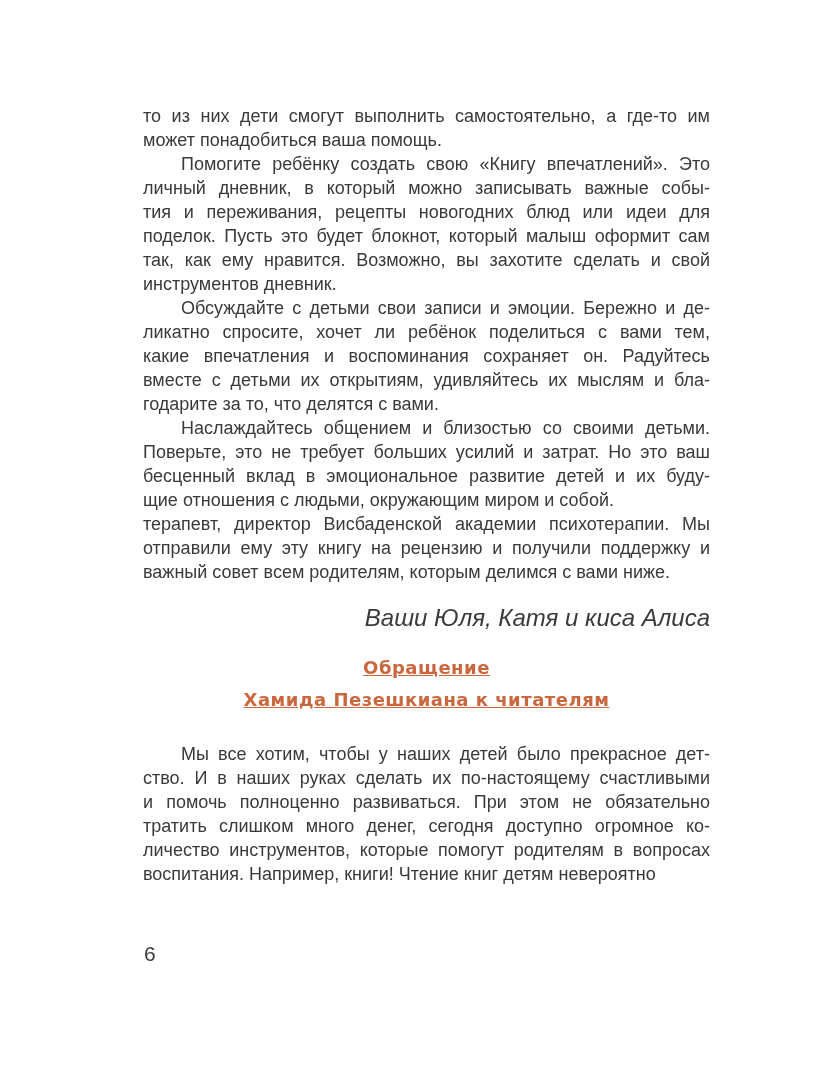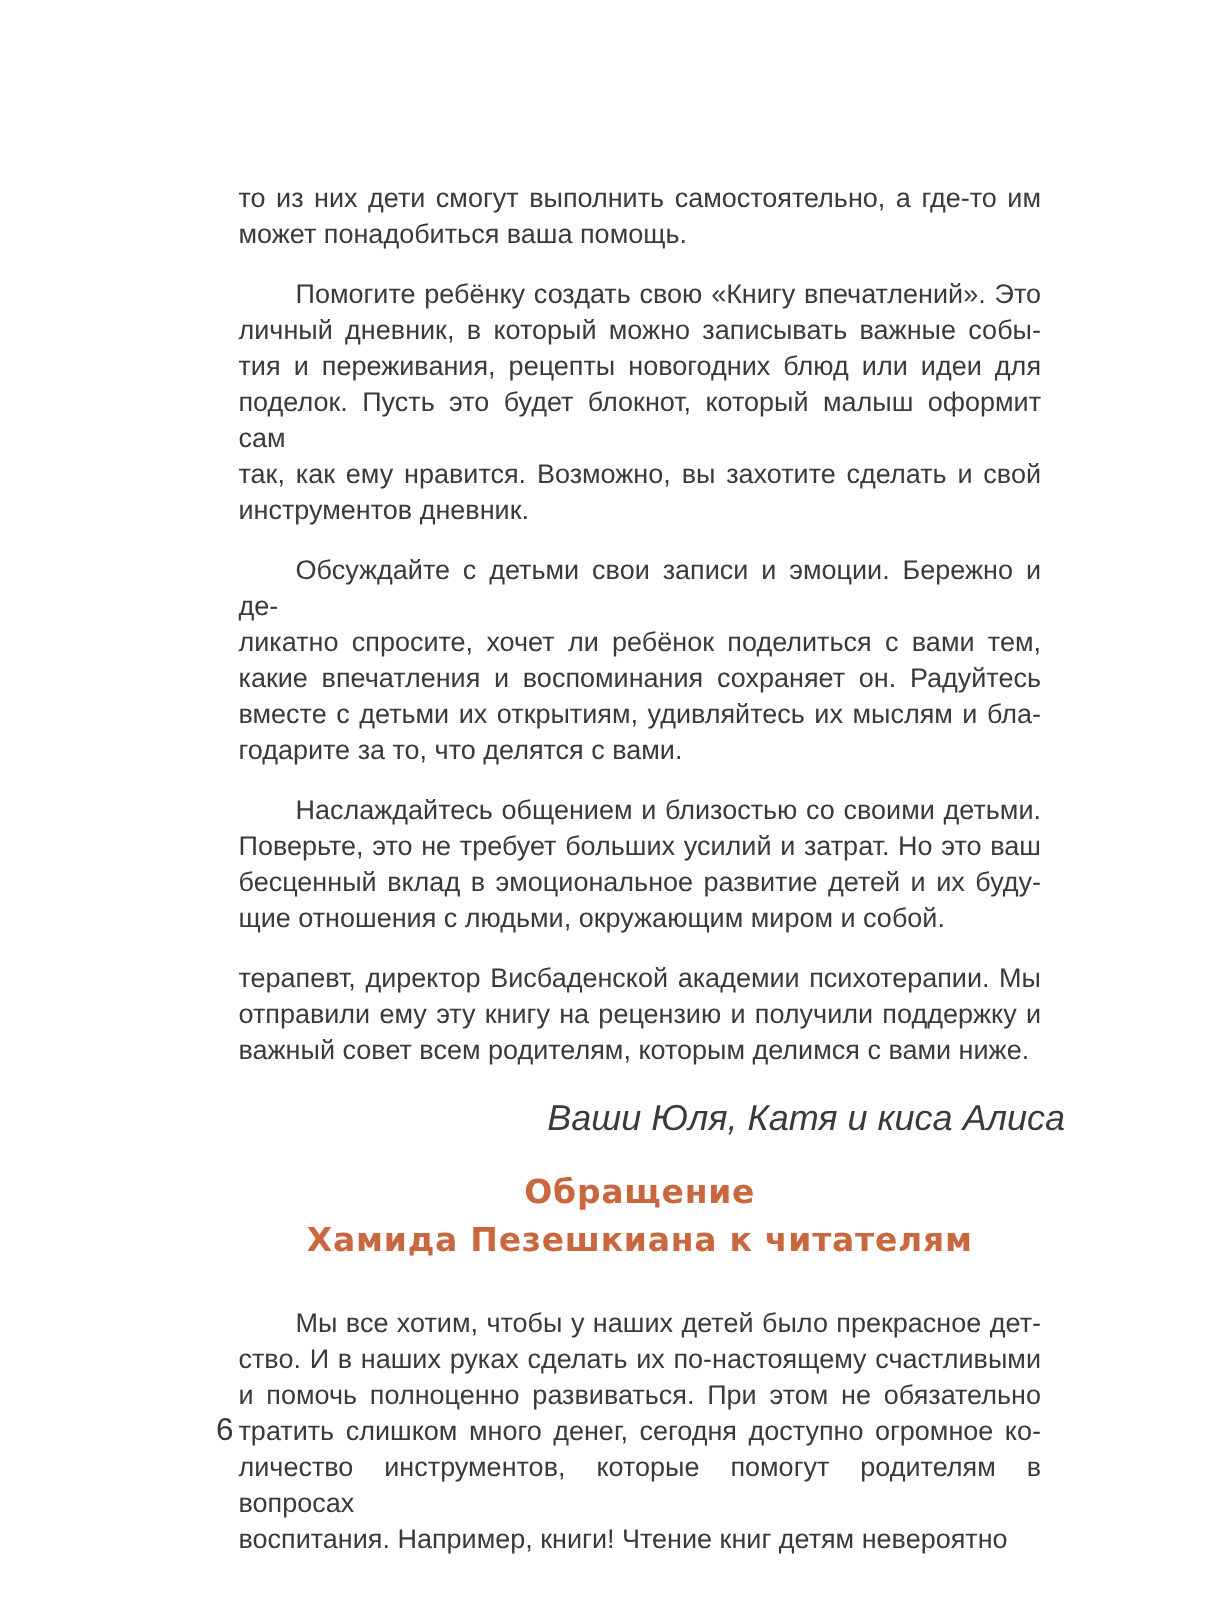--- a/index.html
+++ b/index.html
@@ -16,21 +16,21 @@
     font-family: "Liberation Sans", "DejaVu Sans", sans-serif;
     color: #3a3a3a;
   }
   .text-column {
     position: absolute;
     left: 143px;
     top: 104px;
     width: 567px;
   }
   .paragraph {
-    margin: 16px;
+    margin: 0;
   }
   .line {
     font-size: 18px;
     line-height: 24px;
     text-align: justify;
     text-align-last: justify;
     white-space: normal;
     color: #3a3a3a;
   }
   .line.last {
@@ -45,23 +45,24 @@
     line-height: 24px;
     font-style: italic;
     text-align: right;
     color: #3a3a3a;
   }
   .section-heading {
     margin-top: 22px;
     text-align: center;
     font-family: "DejaVu Sans", "Liberation Sans", sans-serif;
     font-weight: bold;
-    font-size: 22px;
+    font-size: 18px;
     line-height: 32px;
     letter-spacing: 0.5px;
+    text-decoration: underline;
   }
   .section-paragraphs {
     margin-top: 26px;
   }
   .page-number {
     position: absolute;
     left: 144px;
     top: 942px;
     font-size: 21px;
     line-height: 24px;

